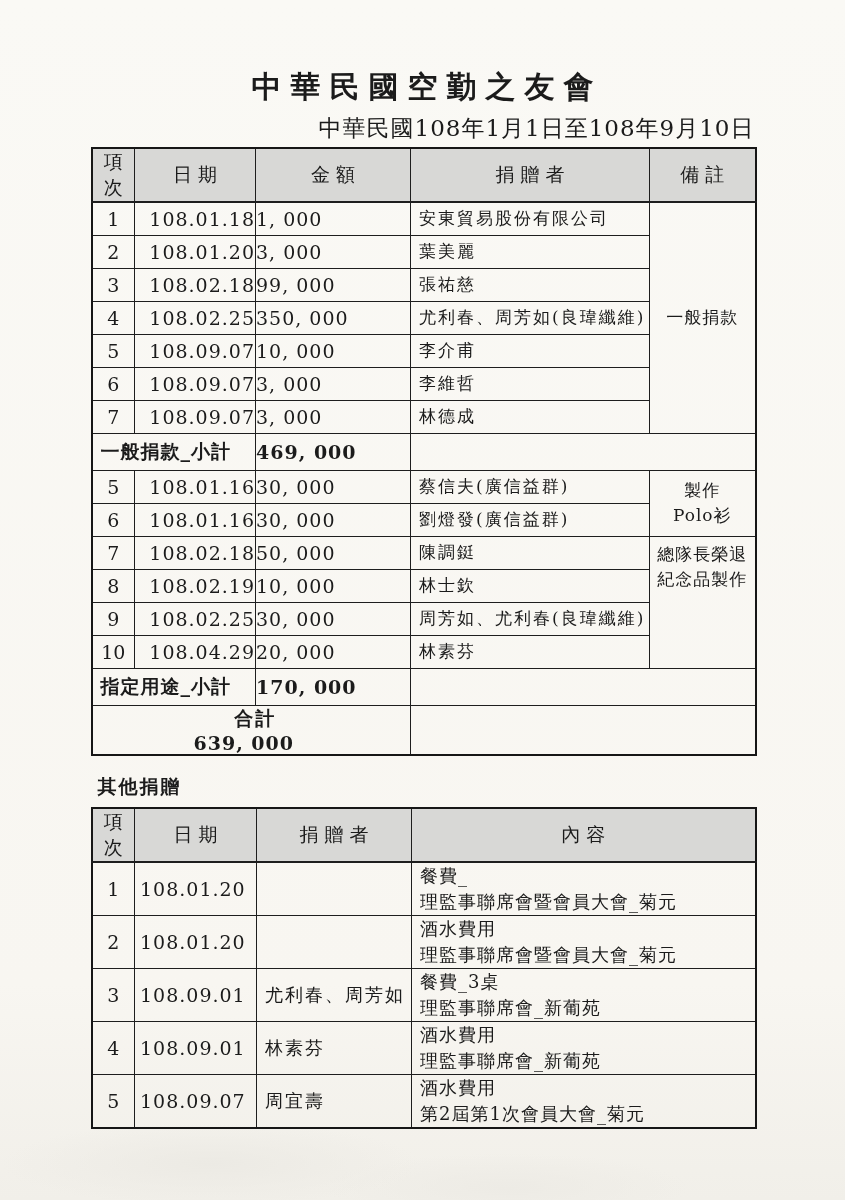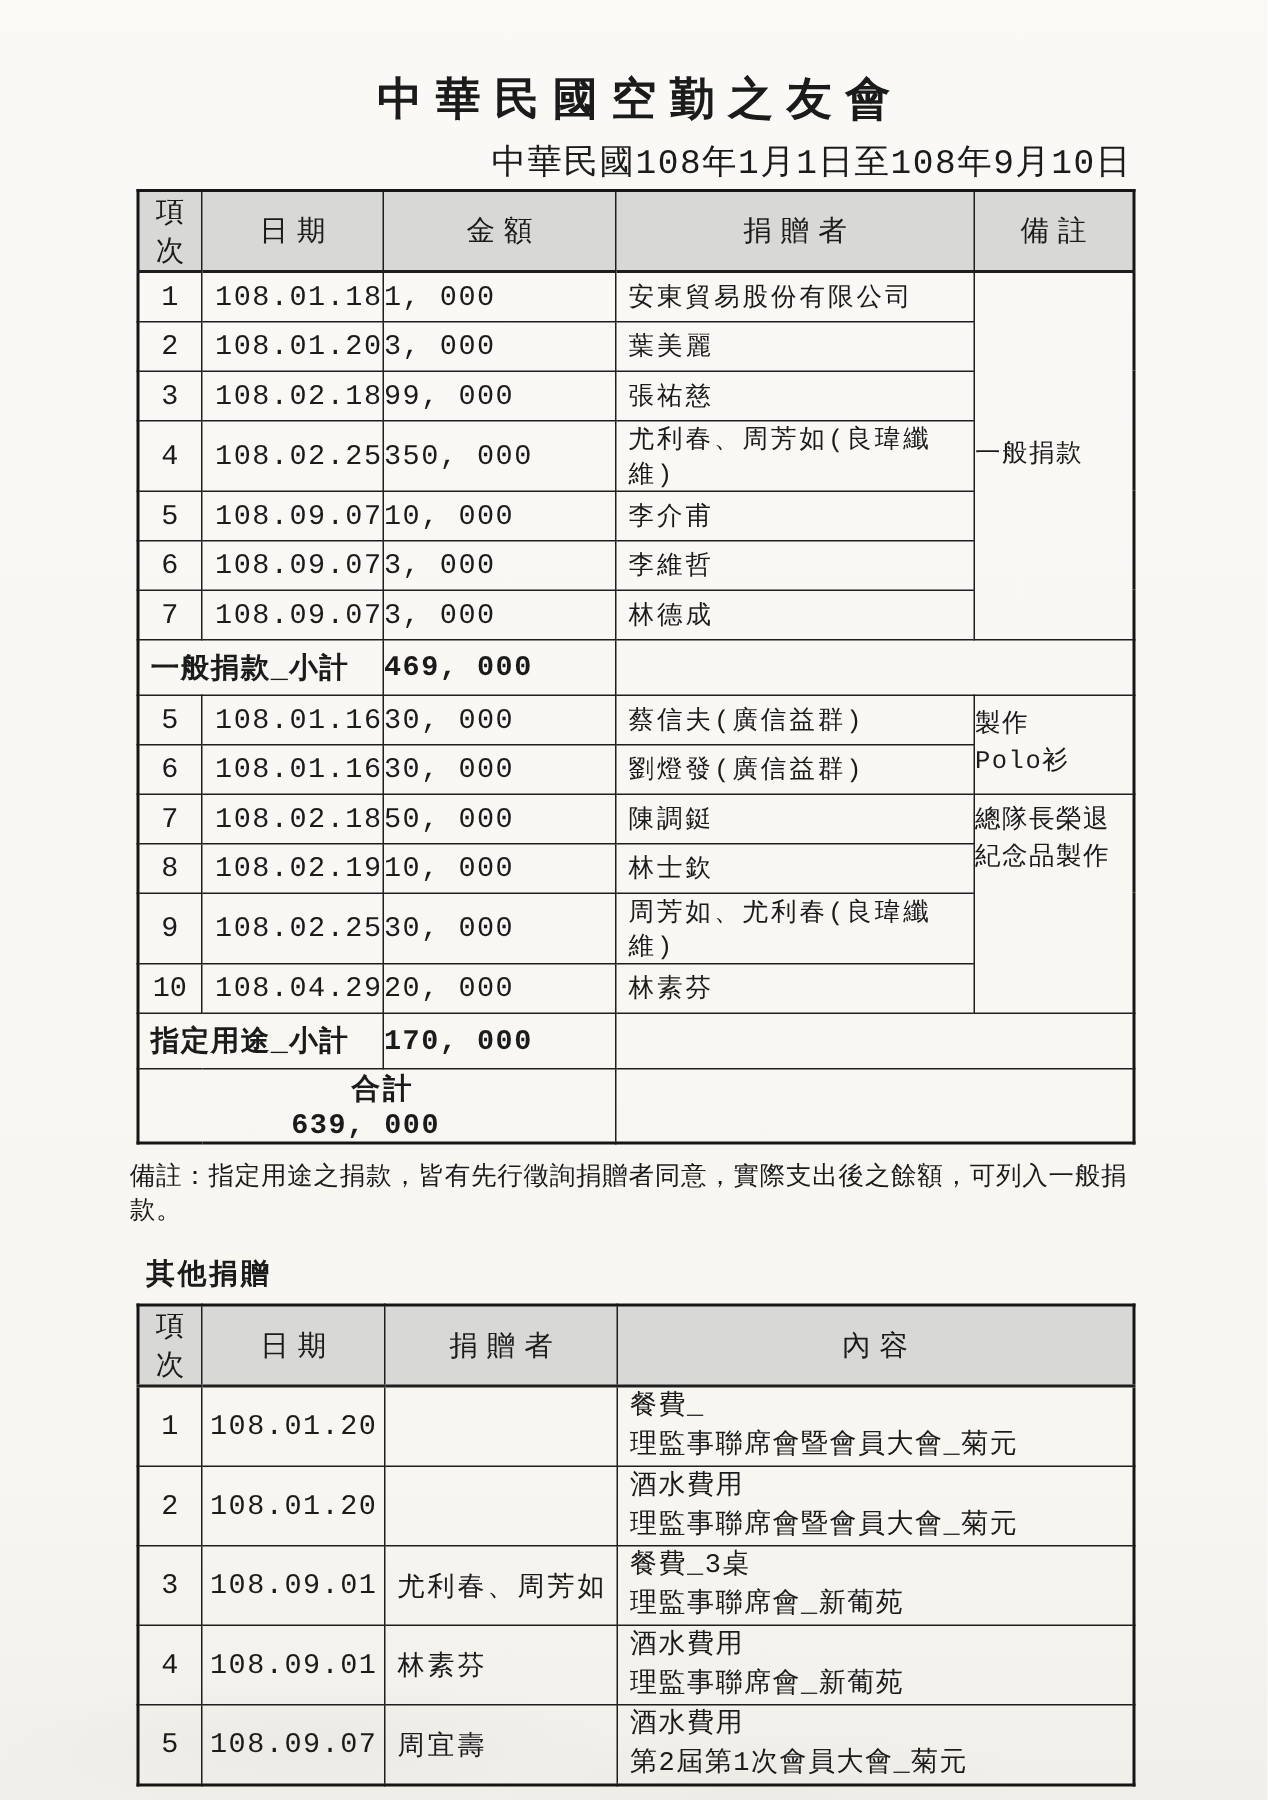--- a/index.html
+++ b/index.html
@@ -8,21 +8,21 @@
   body {
     width: 845px; height: 1200px;
     overflow: hidden;
     background:
       radial-gradient(ellipse 300px 60px at 25% 97%, #eceae4 0%, rgba(236,234,228,0) 70%),
       radial-gradient(ellipse 260px 50px at 60% 99%, #edebe5 0%, rgba(237,235,229,0) 70%),
       linear-gradient(#faf9f5 0%, #f8f6f1 82%, #f1efe9 100%);
     font-family: "DejaVu Serif", "Liberation Serif", serif;
     color: #1b1b1b;
   }
-  .sheet { width: 664px; margin: 0 auto; padding-top: 46px; font-family: Liberation Mono, monospace; }
+  .sheet { width: 664px; margin: 0 auto; padding-top: 67px; }
 
   .title {
     text-align: center; font-size: 30px; font-weight: 600;
     letter-spacing: 9px; padding-left: 9px;
   }
   .subtitle {
     text-align: center; font-size: 25px; font-weight: 600;
     letter-spacing: 7px; padding-left: 7px; margin-top: 12px;
   }
   .daterange {
@@ -41,21 +41,21 @@
     border-bottom-width: 2.5px;
   }
   .t1 tr.data  { height: 33px; }
   .t1 tr.sub   { height: 37px; }
   .t2 tr.data  { height: 53px; }
 
   td.no   { text-align: center; font-size: 19px; }
   td.date { text-align: right; font-size: 19px; letter-spacing: 1px; }
   td.amt  { font-size: 19px; padding-right: 15px; letter-spacing: 1px; }
   td.donor { text-align: left; font-size: 17px; padding-left: 8px; letter-spacing: 2px; }
-  td.remark { text-align: left; font-size: 17px; letter-spacing: 1px; line-height: 25px; }
+  td.remark { text-align: center; font-size: 17px; letter-spacing: 1px; line-height: 25px; }
   td.remark-top { vertical-align: top; padding-top: 5px; }
   .bold { font-weight: bold; }
   td.sublabel {
     text-align: left; padding-left: 8px; font-weight: bold;
     font-size: 19px; letter-spacing: 1px;
   }
   .totalflex { display: flex; justify-content: space-between; align-items: center; flex-direction: column; }
   .totalflex .tlabel { padding-left: 8px; font-weight: bold; font-size: 19px; letter-spacing: 2px; }
   .totalflex .tamt  { padding-right: 15px; font-weight: bold; font-size: 19px; letter-spacing: 1px; text-align: right; }
 
@@ -191,21 +191,20 @@
           <div class="totalflex">
             <span class="tlabel">合計</span>
             <span class="tamt">639, 000</span>
           </div>
         </td>
         <td colspan="2"></td>
       </tr>
     </tbody>
   </table>
 
-  <div class="note">備註：指定用途之捐款，皆有先行徵詢捐贈者同意，實際支出後之餘額，可列入一般捐款。</div>
 
   <div class="section-title">其他捐贈</div>
 
   <table class="t2">
     <colgroup>
       <col style="width:43px">
         <col style="width:122px">
         <col style="width:155px">
         <col style="width:344px">
     </colgroup>

